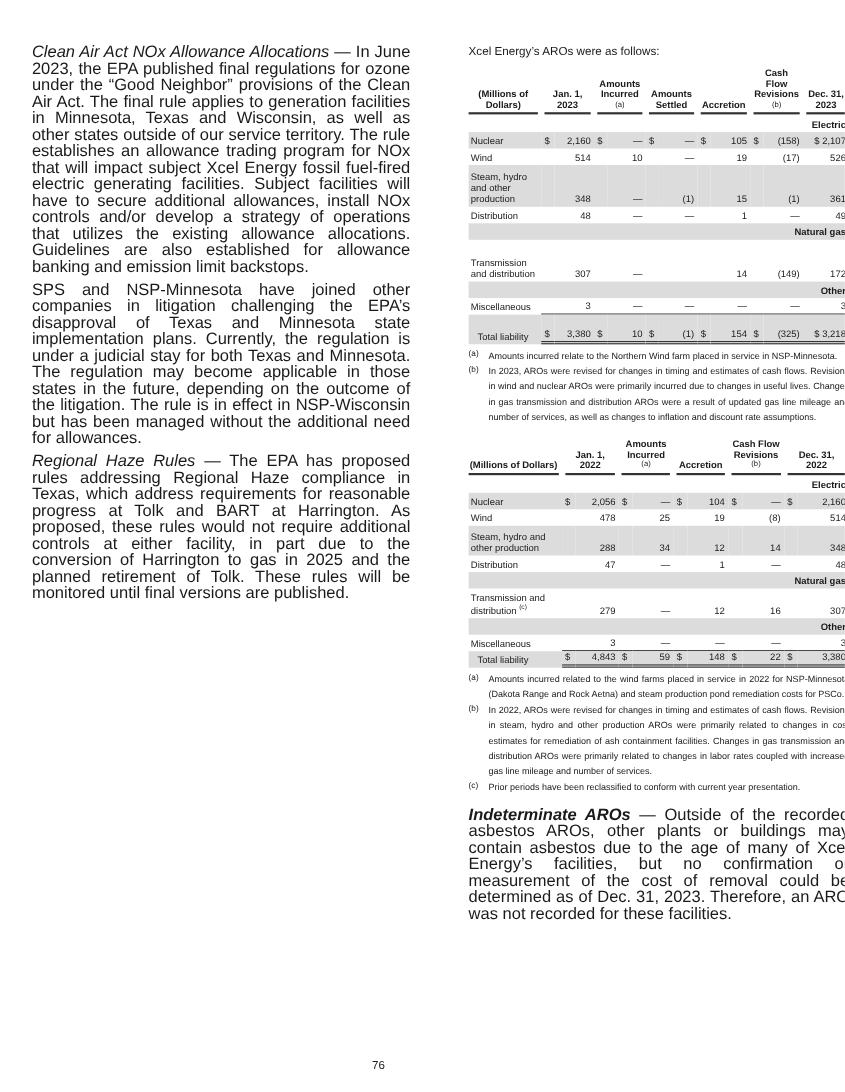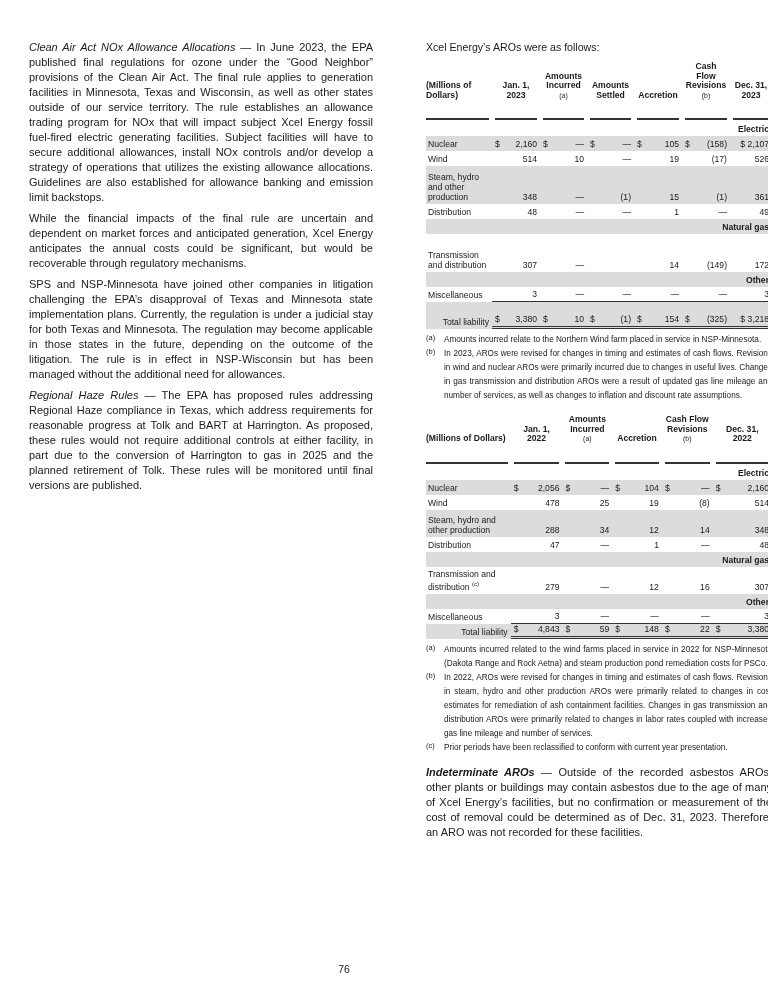--- a/index.html
+++ b/index.html
@@ -3,60 +3,59 @@
 <meta charset="utf-8">
 <style>
   * { box-sizing: border-box; margin: 0; padding: 0; }
   html, body { width: 768px; height: 993px; background: #ffffff; }
   body { position: relative; font-family: "Liberation Sans", sans-serif; color: #1a1a1a; overflow: hidden; }
 
   .col-left { position: absolute; left: 29px; top: 40px; width: 344px; }
   .col-right { position: absolute; left: 396px; top: 40px; width: 346px; margin-left: 30px; }
 
   .section-title { font-size: 10.6px; font-weight: bold; font-style: italic; margin-bottom: 9px; line-height: 14px; }
-  p.body { font-size: 11px; line-height: 15px; text-align: justify; margin-bottom: 6px; }
+  p.body { font-size: 15px; line-height: 15px; text-align: justify; margin-bottom: 6px; }
   p.body .it { font-style: italic; }
   p.body .b { font-weight: bold; }
   p.body .bi { font-weight: bold; font-style: italic; }
 
   .intro { font-size: 10.6px; margin-bottom: 8px; line-height: 14px; }
 
   table.aro { width: 100%; border-collapse: separate; border-spacing: 0; font-size: 8.6px; }
   table.aro th { font-weight: bold; text-align: center; vertical-align: bottom; line-height: 9.5px; padding: 0 0 1px 0; }
   table.aro th .sub { font-weight: normal; font-size: 7px; display: block; }
-  table.aro th.lbl { text-align: left; }
-  table.aro th > .hdr { display: block; border-bottom: 2px solid #333; padding-bottom: 18px; margin: 0 3px; }
+  table.aro th.lbl { text-align: center; }
+  table.aro th > .hdr { display: block; border-bottom: 2px solid #333; padding-bottom: 2px; margin: 0 3px; }
   table.aro th.lbl > .hdr { margin-left: 0; }
   table.aro td { height: 15px; padding: 0 3px; vertical-align: bottom; line-height: 10px; padding-bottom: 2px; }
   table.aro td.lbl { text-align: left; padding-left: 2px; }
   table.aro td.num { text-align: right; }
   table.aro td.cur { text-align: left; width: 10px; padding-right: 0; }
   table.aro tr.shade td { background: #dcdcdc; }
   table.aro tr.group td { font-weight: bold; text-align: right; }
   table.aro tr.tall td { height: 38px; }
   table.aro tr.med td { height: 27px; }
   table.aro tr.presum td.ul { border-bottom: 1px solid #333; }
   table.aro tr.total td.ul { border-bottom: 3px double #333; }
-  table.aro tr.total td.lbl { padding-left: 8px; text-align: right; }
+  table.aro tr.total td.lbl { padding-left: 8px; }
   .sup { font-size: 6px; vertical-align: super; }
 
   .fn { display: flex; font-size: 8.2px; line-height: 14px; margin-bottom: 0; }
   .fn .mark { width: 18px; flex-shrink: 0; font-size: 7.5px; line-height: 10px; }
   .fn .txt { flex: 1; text-align: justify; }
 
   .page-num { position: absolute; left: 0; width: 688px; top: 963px; text-align: center; font-size: 10.5px; }
 </style>
 </head>
 <body>
 
 <div class="col-left">
 
   <p class="body"><span class="it">Clean Air Act NOx Allowance Allocations</span><span> — In June 2023, the EPA published final regulations for ozone under the “Good Neighbor” provisions of the Clean Air Act. The final rule applies to generation facilities in Minnesota, Texas and Wisconsin, as well as other states outside of our service territory. The rule establishes an allowance trading program for NOx that will impact subject Xcel Energy fossil fuel-fired electric generating facilities. Subject facilities will have to secure additional allowances, install NOx controls and/or develop a strategy of operations that utilizes the existing allowance allocations. Guidelines are also established for allowance banking and emission limit backstops.</span></p>
 
-  <p class="body">While the financial impacts of the final rule are uncertain and dependent on market forces and anticipated generation, Xcel Energy anticipates the annual costs could be significant, but would be recoverable through regulatory mechanisms.</p>
 
   <p class="body">SPS and NSP-Minnesota have joined other companies in litigation challenging the EPA’s disapproval of Texas and Minnesota state implementation plans. Currently, the regulation is under a judicial stay for both Texas and Minnesota. The regulation may become applicable in those states in the future, depending on the outcome of the litigation. The rule is in effect in NSP-Wisconsin but has been managed without the additional need for allowances.</p>
 
 
   <p class="body"><span class="it">Regional Haze Rules</span><span> — The EPA has proposed rules addressing Regional Haze compliance in Texas, which address requirements for reasonable progress at Tolk and BART at Harrington. As proposed, these rules would not require additional controls at either facility, in part due to the conversion of Harrington to gas in 2025 and the planned retirement of Tolk. These rules will be monitored until final versions are published.</span></p>
 
 
 </div>
 
 <div class="col-right">

